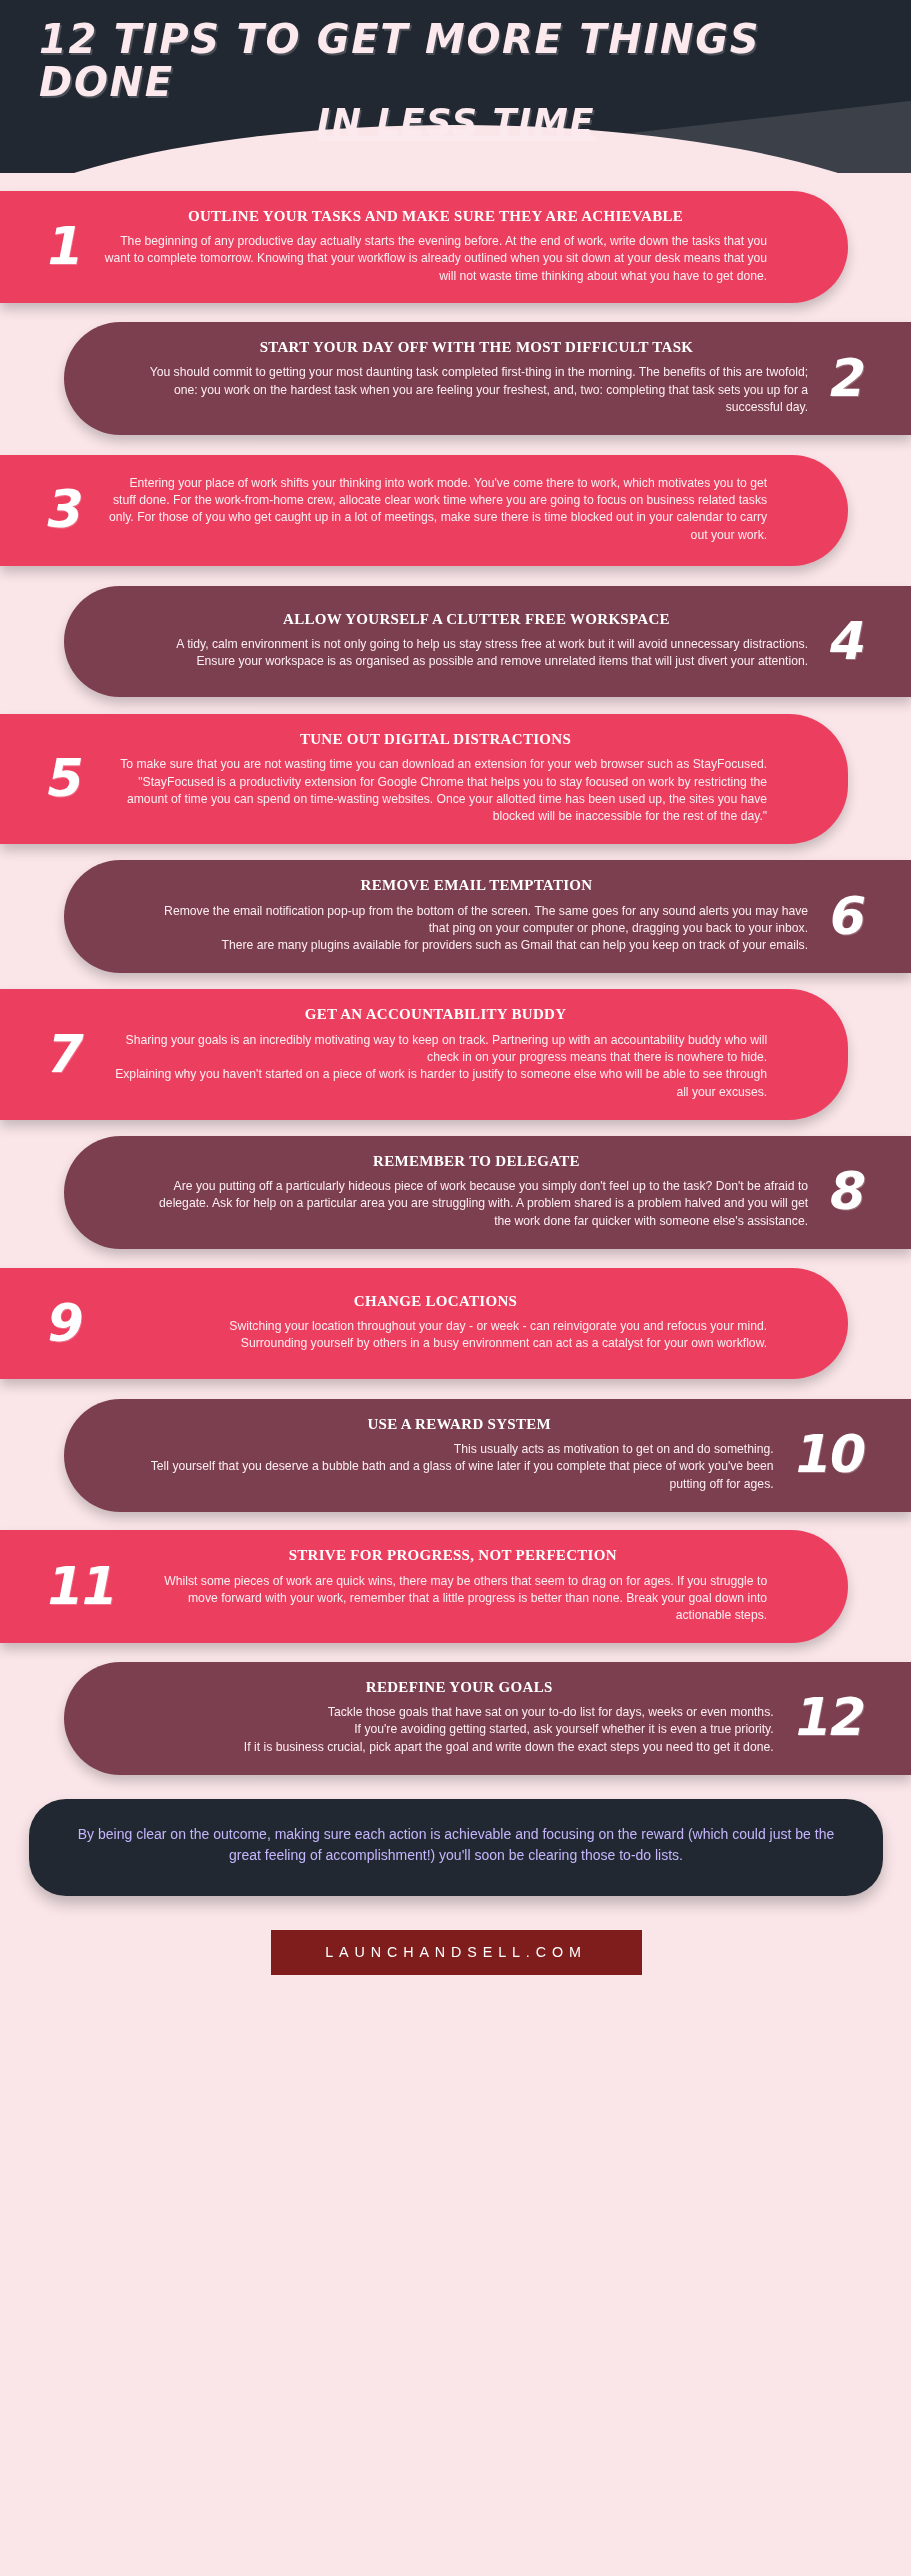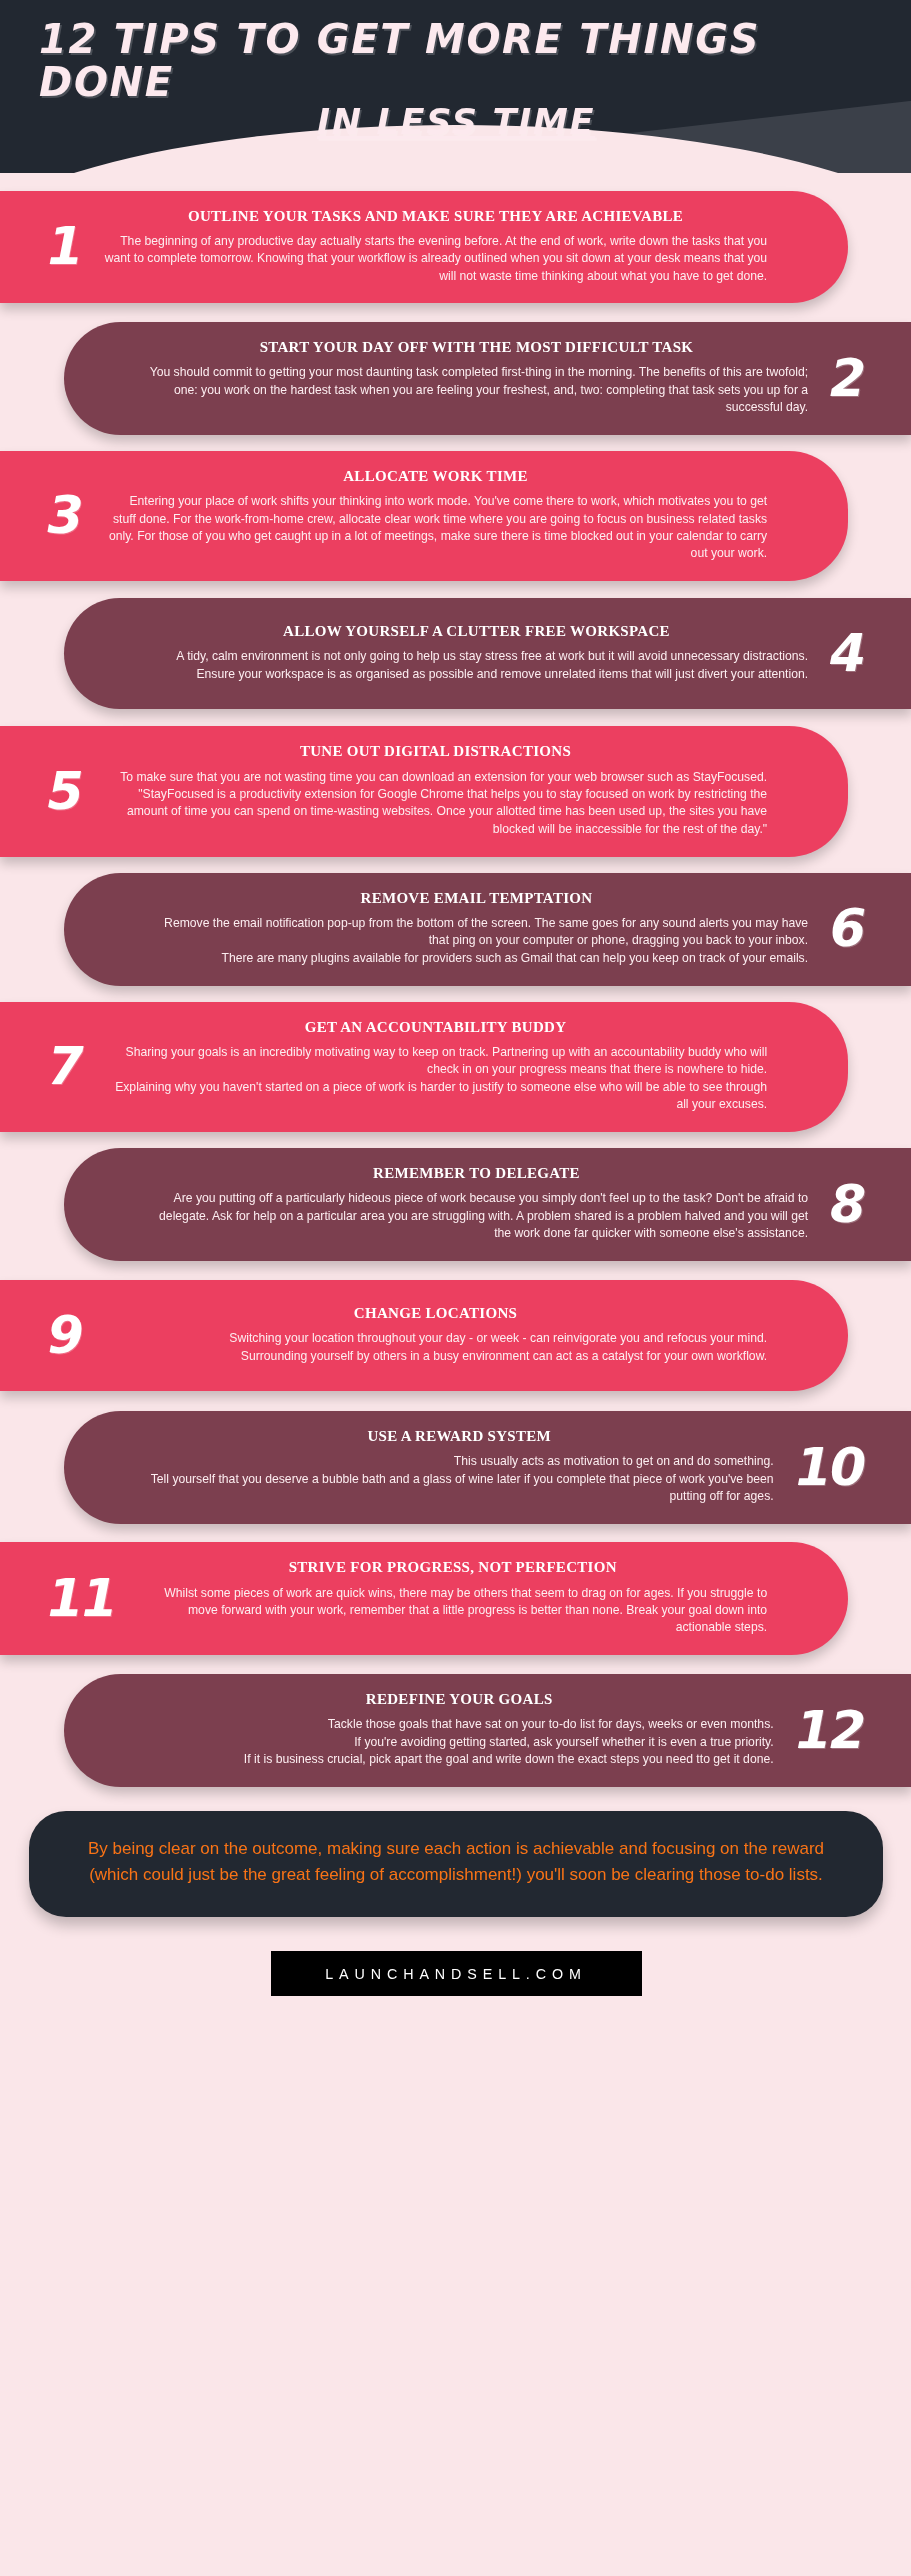--- a/index.html
+++ b/index.html
@@ -176,31 +176,31 @@
   .secret-title {
     color: #ffffff;
     font-family: "DejaVu Sans", sans-serif;
     font-weight: bold;
     font-size: 16px;
     letter-spacing: 0.4px;
     margin-bottom: 13.5px;
     text-transform: uppercase;
   }
   .secret-body {
-    color: #f97316;
-    font-size: 17px;
+    color: #c4b5fd;
+    font-size: 14px;
     line-height: 1.5;
     white-space: pre-line;
   }
 
   
   .footer {
     margin: 34px auto 22px auto;
     width: 371px;
-    background: #000000;
+    background: #7f1d1d;
     padding: 14.3px 0;
     text-align: center;
   }
   .footer-text {
     color: #ffffff;
     font-size: 14.3px;
     letter-spacing: 5.9px;
     font-family: "Liberation Sans", sans-serif;
   }
 </style>
@@ -261,21 +261,20 @@
           <path d="M10 44c0-10 7-18 16-18s16 8 16 18v2H10z"></path>
           <path d="M20 30 L26 46 L32 30 Z" fill="#fae6e9"></path>
           <circle cx="48" cy="46" r="12"></circle>
           <circle cx="48" cy="46" r="5" fill="#fae6e9"></circle>
           <path d="M48 30l3 5h-6zM48 62l-3-5h6zM32 46l5-3v6zM64 46l-5 3v-6z"></path>
         </svg>
       </div>
       <div class="tip-panel">
         <div class="tip-number">3</div>
         <div class="tip-text">
-          <div class="tip-title">ALLOCATE WORK TIME</div>
           <div class="tip-body">Entering your place of work shifts your thinking into work mode. You've come there to work, which motivates you to get stuff done. For the work-from-home crew, allocate clear work time where you are going to focus on business related tasks only.  For those of you who get caught up in a lot of meetings, make sure there is time blocked out in your calendar to carry out your work.</div>
         </div>
       </div>
     </div>
     <div class="tip right maroon">
       <div class="tip-icon">
         <svg viewBox="0 0 64 64" fill="currentColor">
           <path d="M32 10c-10 0-17 7-17 16 0 7 4 11 6 15h22c2-4 6-8 6-15 0-9-7-16-17-16z"></path>
           <rect x="23" y="44" width="18" height="4" rx="2"></rect>
           <rect x="25" y="51" width="14" height="4" rx="2"></rect>

